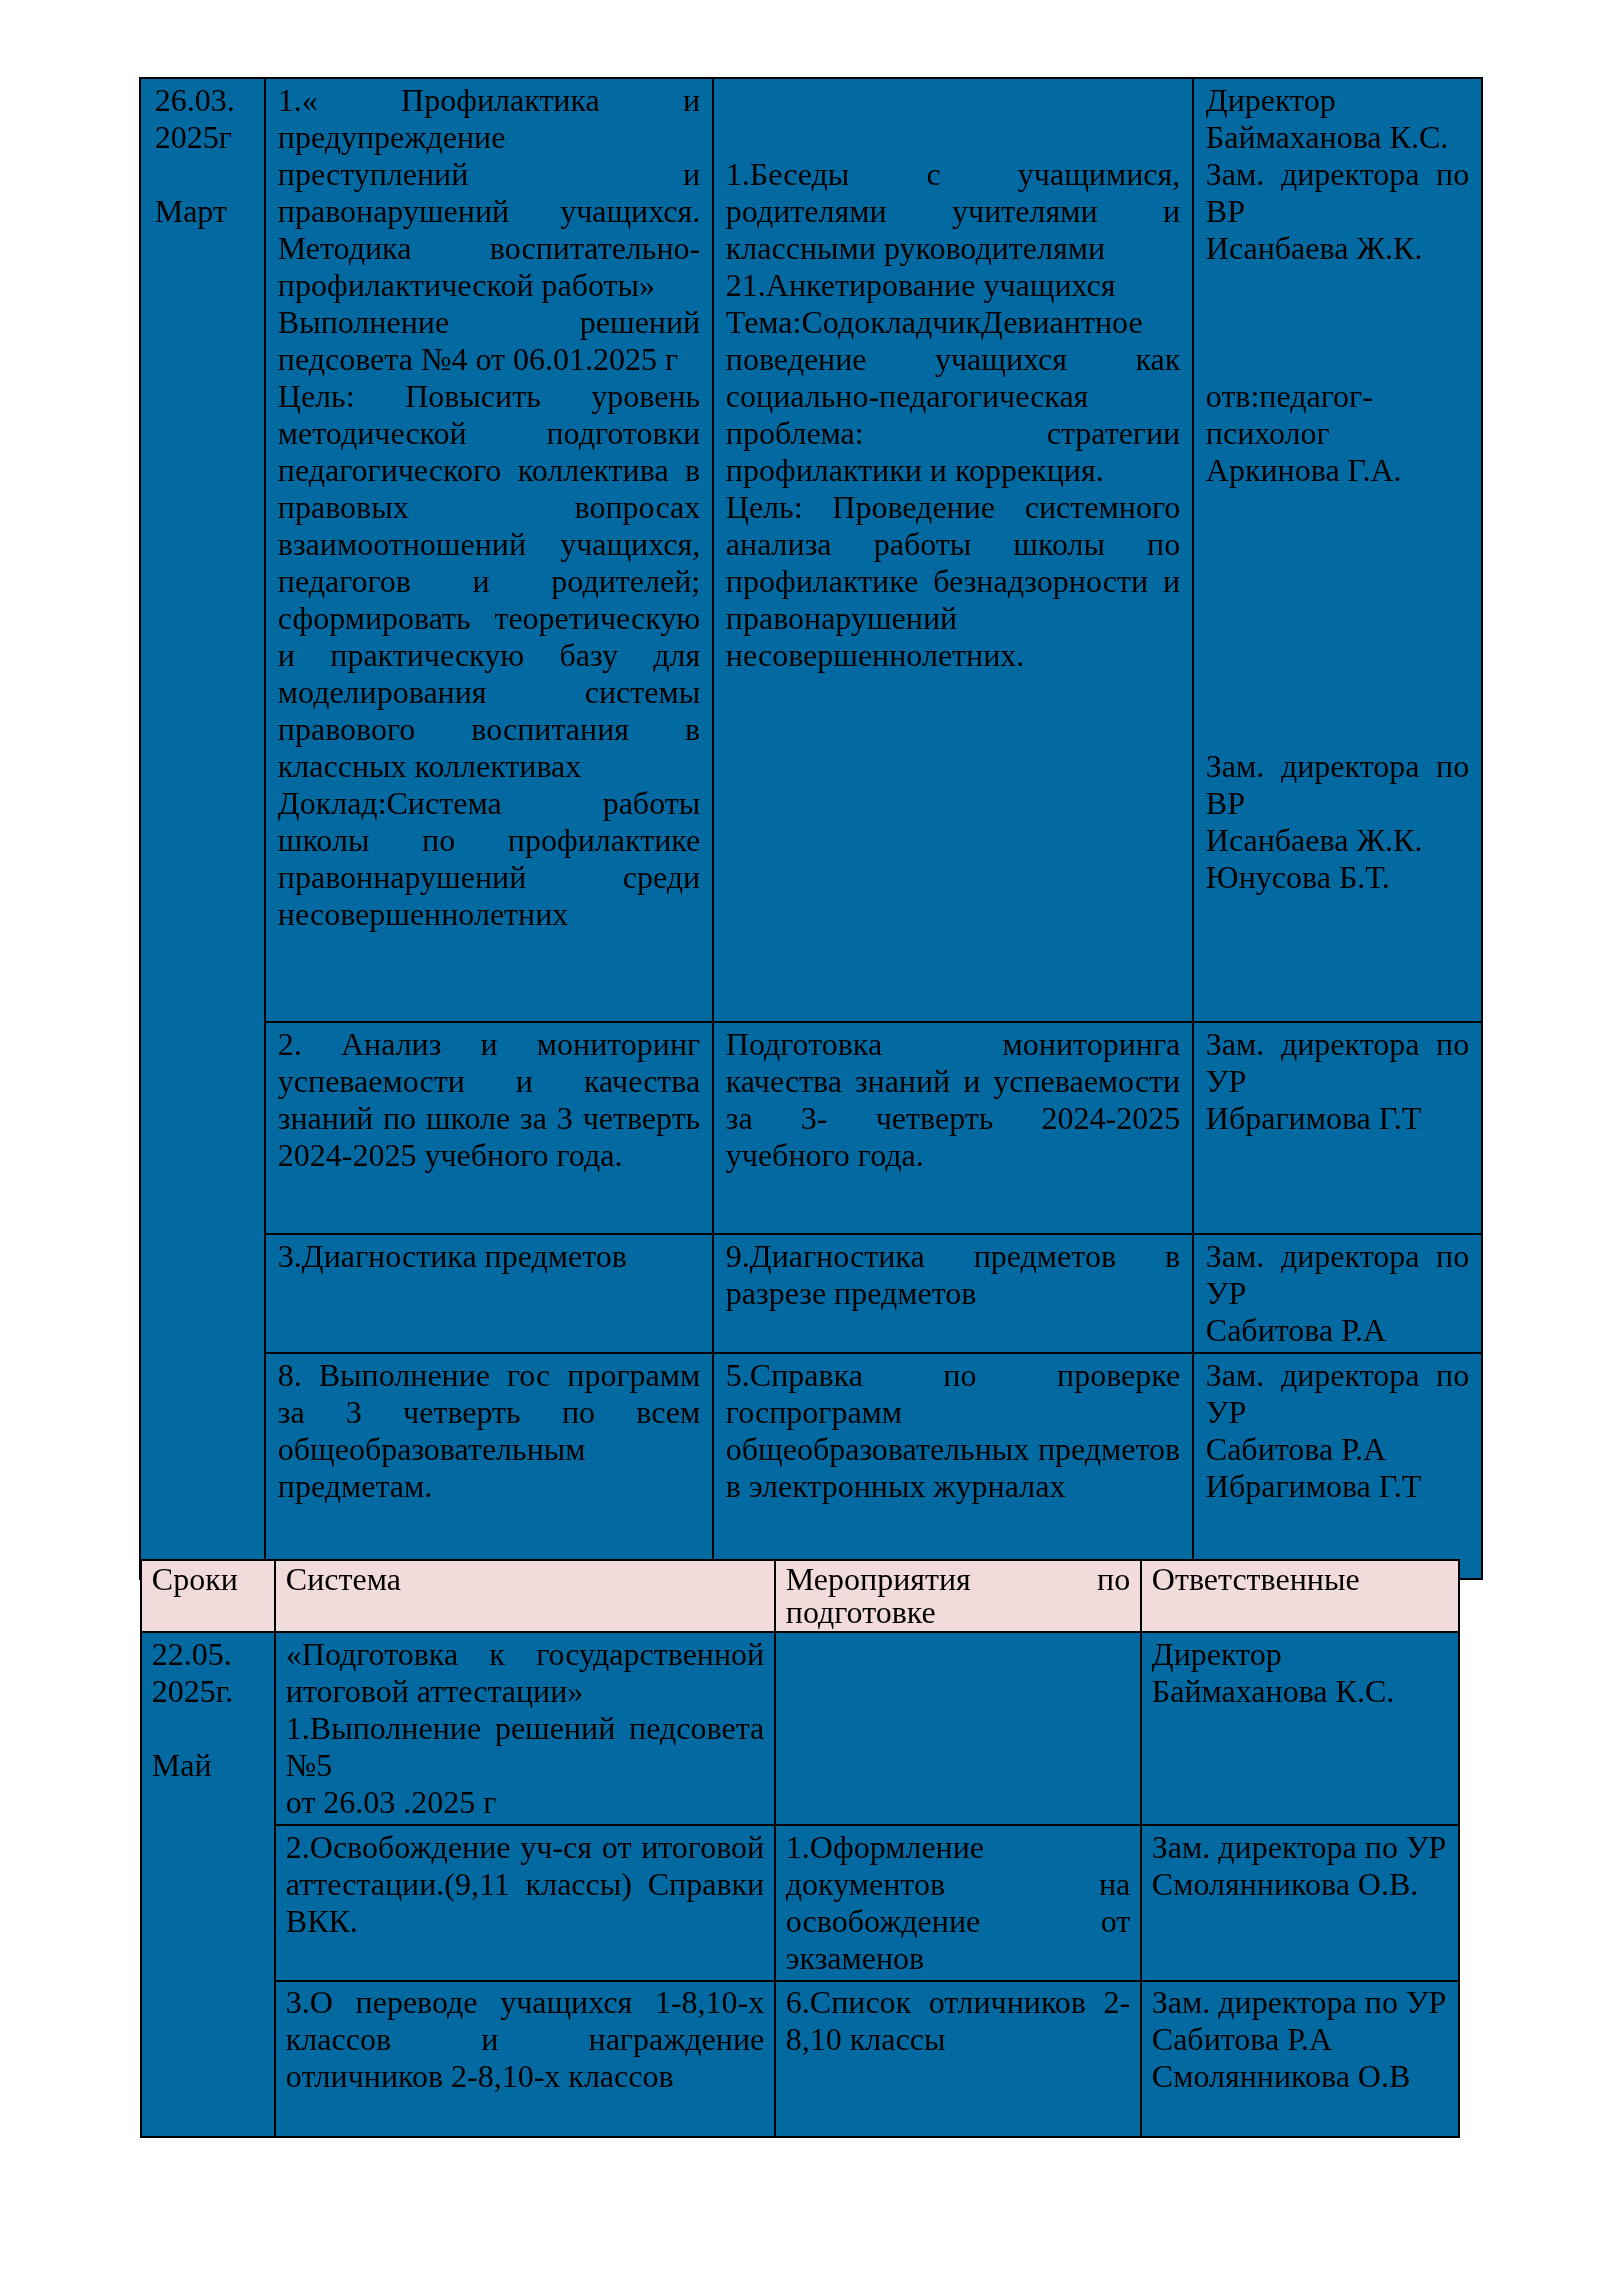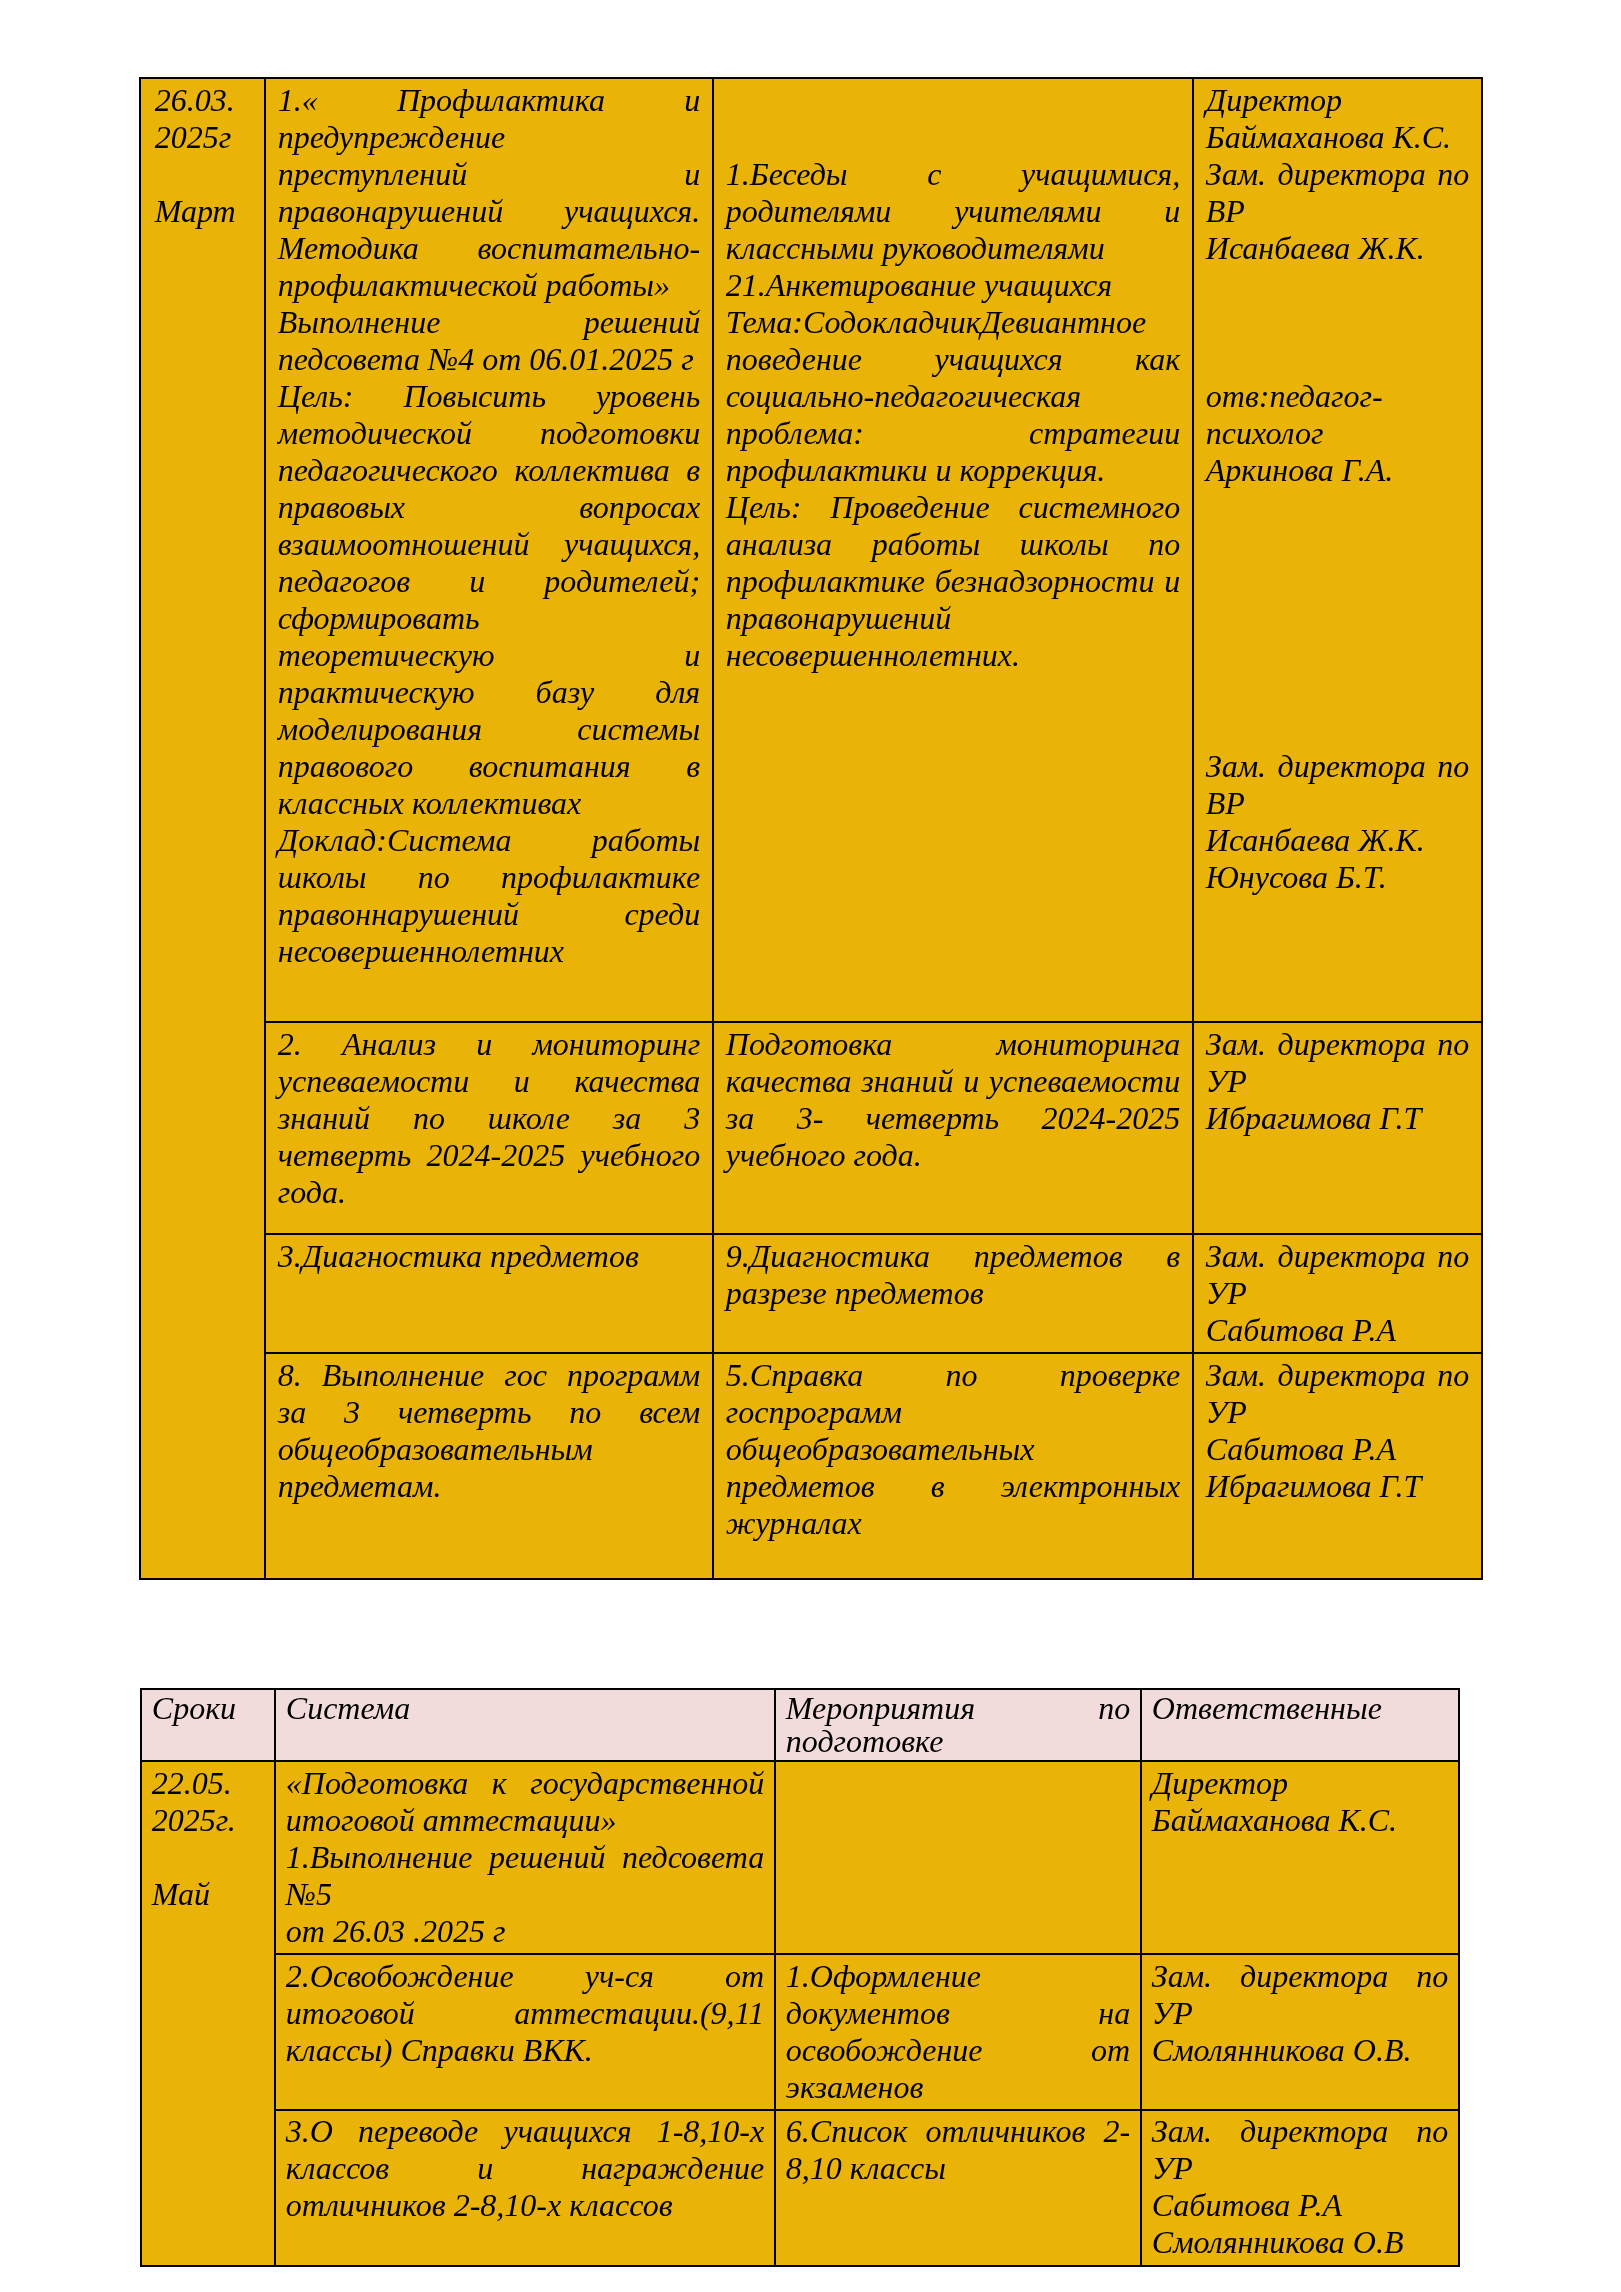--- a/index.html
+++ b/index.html
@@ -8,36 +8,35 @@
     background:#ffffff;
     font-family:"Liberation Serif", serif;
     color:#000;
     position:relative;
   }
   .page{position:absolute;inset:0;}
   table{
     border-collapse:collapse;
     table-layout:fixed;
     position:absolute;
-    background:#eab308;
-    font-style:italic;
+    background:#0369a1;
   }
   td,th{
     border:2px solid var(--border,#000);
     vertical-align:top;
     font-size:32px;
     line-height:37px;
     font-weight:normal;
     padding:2.9px 11.8px 2.9px 11.8px;
     white-space:pre-line;
     text-align:justify;
     overflow-wrap:break-word;
   }
   #t1{left:139px;top:77px;width:1343px;}
-  #t2{left:140px;top:1688px;width:1317px;}
+  #t2{left:140px;top:1559px;width:1317px;}
   .date-cell{
     text-align:left;
     padding-left:13.7px;
     white-space:pre-line;
   }
   th{
     background:var(--header-bg,#f2dcdb);
     text-align:justify;
     line-height:33px;
     padding:2px 9.8px;

